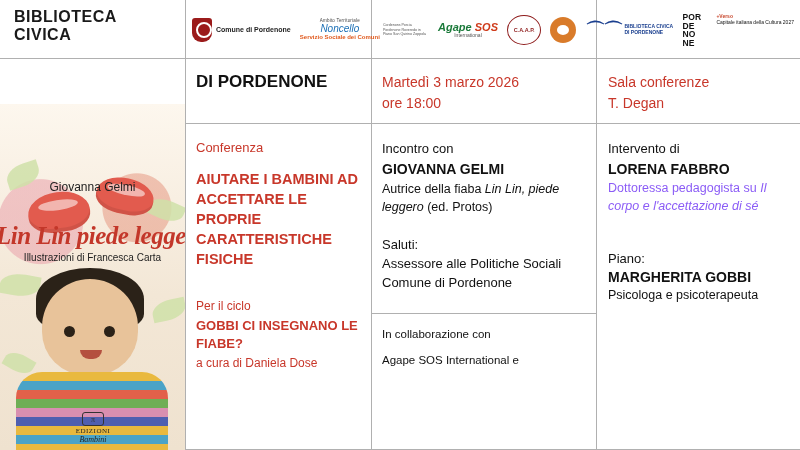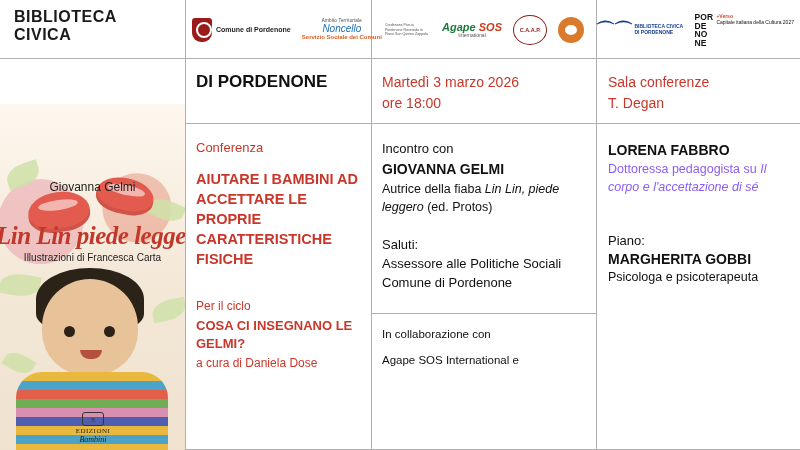--- a/index.html
+++ b/index.html
@@ -99,21 +99,21 @@
     content: ""; position: absolute; left: 7px; top: 8px;
     width: 12px; height: 10px; border-radius: 50%;
     background: #fff;
   }
 
   .bcp { display: flex; align-items: center; gap: 3px; }
   .bcp-mark { font-size: 20px; color: #1a3f8f; font-weight: bold; letter-spacing: -2px; }
   .bcp-txt { font-size: 5px; color: #1a3f8f; font-weight: bold; line-height: 1.15; }
 
   .pordenone-box {
-    display: flex; align-items: flex-start; gap: 3px;
+    display: flex; align-items: flex-start; gap: 15px;
   }
   .pn-word {
     font-size: 8.5px; font-weight: bold; color: #111; line-height: 1.0;
     letter-spacing: .2px;
   }
   .pn-side { font-size: 5px; color: #111; line-height: 1.2; }
   .pn-side .verso { color: #c8472c; font-weight: bold; }
 
   
   .cover {
@@ -360,41 +360,42 @@
   </div>
   <div class="col hdr-sala">
     <div>Sala conferenze</div>
     <div>T. Degan</div>
   </div>
 
   <div class="col c2">
     <div class="kicker">Conferenza</div>
     <div class="big">AIUTARE I BAMBINI AD ACCETTARE LE PROPRIE CARATTERISTICHE FISICHE</div>
     <div class="cyc-lead">Per il ciclo</div>
-    <div class="cyc-title">COSA CI INSEGNANO LE GELMI?</div>
+    <div class="cyc-title">GOBBI CI INSEGNANO LE FIABE?</div>
     <div class="cura">a cura di Daniela Dose</div>
   </div>
 
   <div class="col c3">
     <div class="line">Incontro con</div>
     <div class="name">GIOVANNA GELMI</div>
     <div class="sub"><span>Autrice della fiaba </span><em>Lin Lin, piede leggero</em><span> (ed. Protos)</span></div>
     <div class="saluti">
       <div>Saluti:</div>
       <div>Assessore alle Politiche Sociali</div>
       <div>Comune di Pordenone</div>
     </div>
   </div>
 
   <div class="col c3b">
     <p>In collaborazione con</p>
     <p>Agape SOS International e</p>
   </div>
 
   <div class="col c4">
+    <div class="line">Intervento di</div>
     <div class="name">LORENA FABBRO</div>
     <div class="sub"><span>Dottoressa pedagogista su </span><em>Il corpo e l'accettazione di sé</em></div>
     <div class="mod-lead">Piano:</div>
     <div class="mod-name">MARGHERITA GOBBI</div>
     <div class="mod-sub">Psicologa e psicoterapeuta</div>
   </div>
 
 </div>
 
 </body></html>

